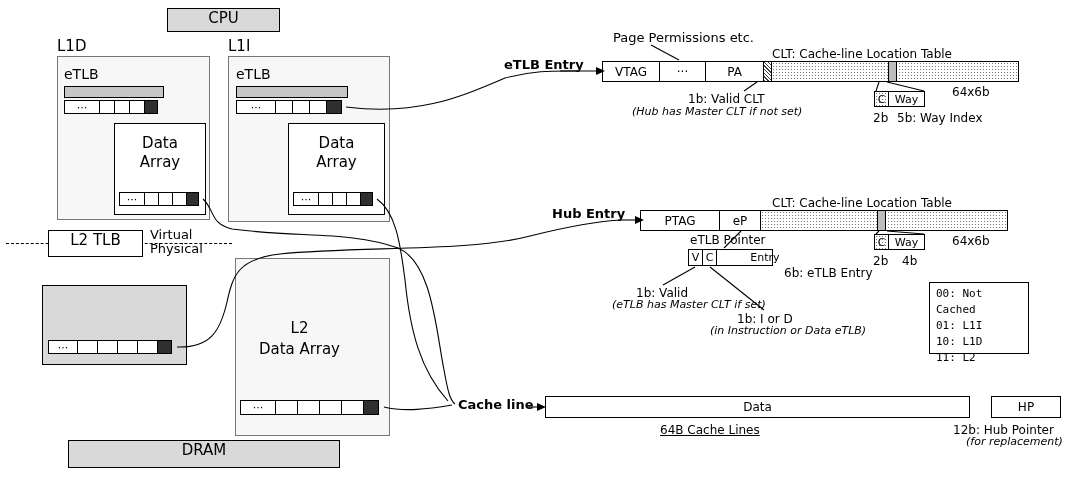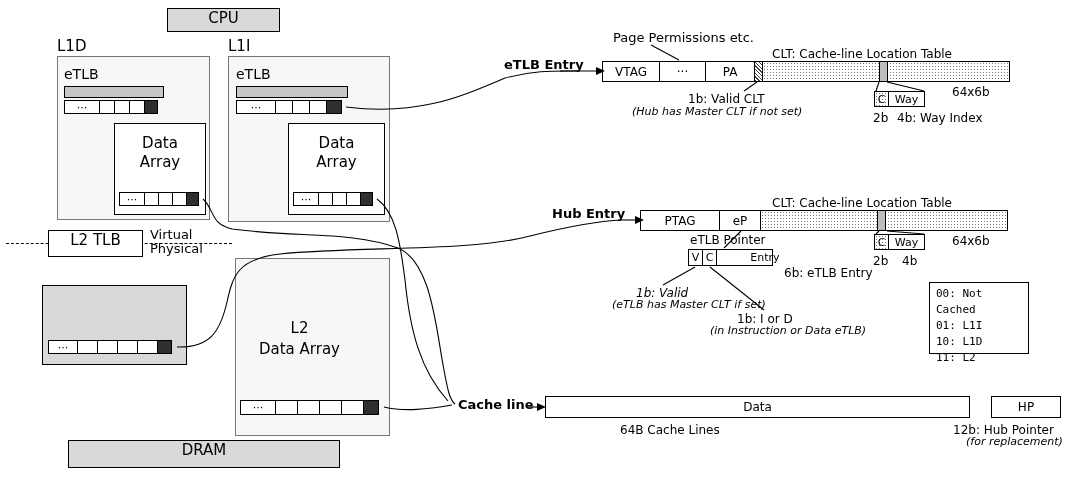--- a/index.html
+++ b/index.html
@@ -139,21 +139,21 @@
   <div class="lbl f13" style="left:613px;top:30px;">Page Permissions etc.</div>
   <div class="lbl f13 b" style="left:504px;top:57px;">eTLB Entry</div>
 
   <div class="row" style="left:602px;top:61px;height:21px;">
     <div class="c fc" style="width:58px;">
         <span>VTAG</span>
       </div>
     <div class="c fc" style="width:47px;">
         <span>···</span>
       </div>
-    <div class="c fc" style="width:50px;">
+    <div class="c fc" style="width:59px;">
         <span>PA</span>
       </div>
     <div class="c hatch" style="width:9px;"></div>
     <div class="c dotbg" style="width:248px;">
       <div class="seg" style="left:116px;width:9px;"></div>
     </div>
   </div>
 
   <div class="lbl f12" style="left:772px;top:47px;">CLT: Cache-line Location Table</div>
   <div class="lbl f12" style="left:952px;top:85px;">64x6b</div>
@@ -162,21 +162,21 @@
 
   <div class="row" style="left:874px;top:91px;height:16px;">
     <div class="c dotbg" style="width:15px;">
         <span>C</span>
       </div>
     <div class="c" style="width:37px;">
         <span>Way</span>
       </div>
   </div>
   <div class="lbl f12" style="left:873px;top:111px;">2b</div>
-  <div class="lbl f12" style="left:897px;top:111px;">4b: Way Index</div>
+  <div class="lbl f12" style="left:897px;top:111px;">5b: Way Index</div>
 
   <div class="lbl f13 b" style="left:552px;top:206px;">Hub Entry</div>
   <div class="row" style="left:640px;top:210px;height:21px;">
     <div class="c fc" style="width:80px;">
         <span>PTAG</span>
       </div>
     <div class="c fc" style="width:42px;">
         <span>eP</span>
       </div>
     <div class="c dotbg" style="width:248px;">
@@ -192,21 +192,21 @@
         <span>V</span>
       </div>
     <div class="c" style="width:15px;">
         <span>C</span>
       </div>
     <div class="c" style="width:57px;padding-left:41px;">
         <span>Entry</span>
       </div>
   </div>
   <div class="lbl f12" style="left:784px;top:266px;">6b: eTLB Entry</div>
-  <div class="lbl f12" style="left:636px;top:286px;font-style:italic;">1b: Valid</div>
+  <div class="lbl f12" style="left:636px;top:286px;">1b: Valid</div>
   <div class="lbl f11 i" style="left:612px;top:298px;">(eTLB has Master CLT if set)</div>
   <div class="lbl f12" style="left:737px;top:312px;">1b: I or D</div>
   <div class="lbl f11 i" style="left:710px;top:324px;">(in Instruction or Data eTLB)</div>
 
   <div class="row" style="left:874px;top:234px;height:16px;">
     <div class="c dotbg" style="width:15px;">
         <span>C</span>
       </div>
     <div class="c" style="width:37px;">
         <span>Way</span>
@@ -224,21 +224,21 @@
 
   <div class="lbl f13 b" style="left:458px;top:397px;">Cache line</div>
   <div class="row" style="left:545px;top:396px;height:22px;">
     <div class="c fc" style="width:425px;">
         <span>Data</span>
       </div>
     <div class="c fc" style="width:70px;margin-left:21px;">
         <span>HP</span>
       </div>
   </div>
-  <div class="lbl f12" style="left:620px;top:423px;">64B Cache Lines</div>
+  <div class="lbl f12" style="left:660px;top:423px;text-decoration:underline;">64B Cache Lines</div>
   <div class="lbl f12" style="left:953px;top:423px;">12b: Hub Pointer</div>
   <div class="lbl f11 i" style="left:966px;top:435px;">(for replacement)</div>
 
   <svg class="overlay" width="1078" height="484" viewBox="0 0 1078 484">
 
     <path class="ln" d="M651,45 L679,60"></path>
 
     <path class="ln" d="M346,107 C420,116 462,96 505,78 C535,70 555,71 578,71"></path>
     <path class="ln" d="M560,71 L596,71"></path>
       <polygon class="ah" points="596,67 605,71 596,75"></polygon>

